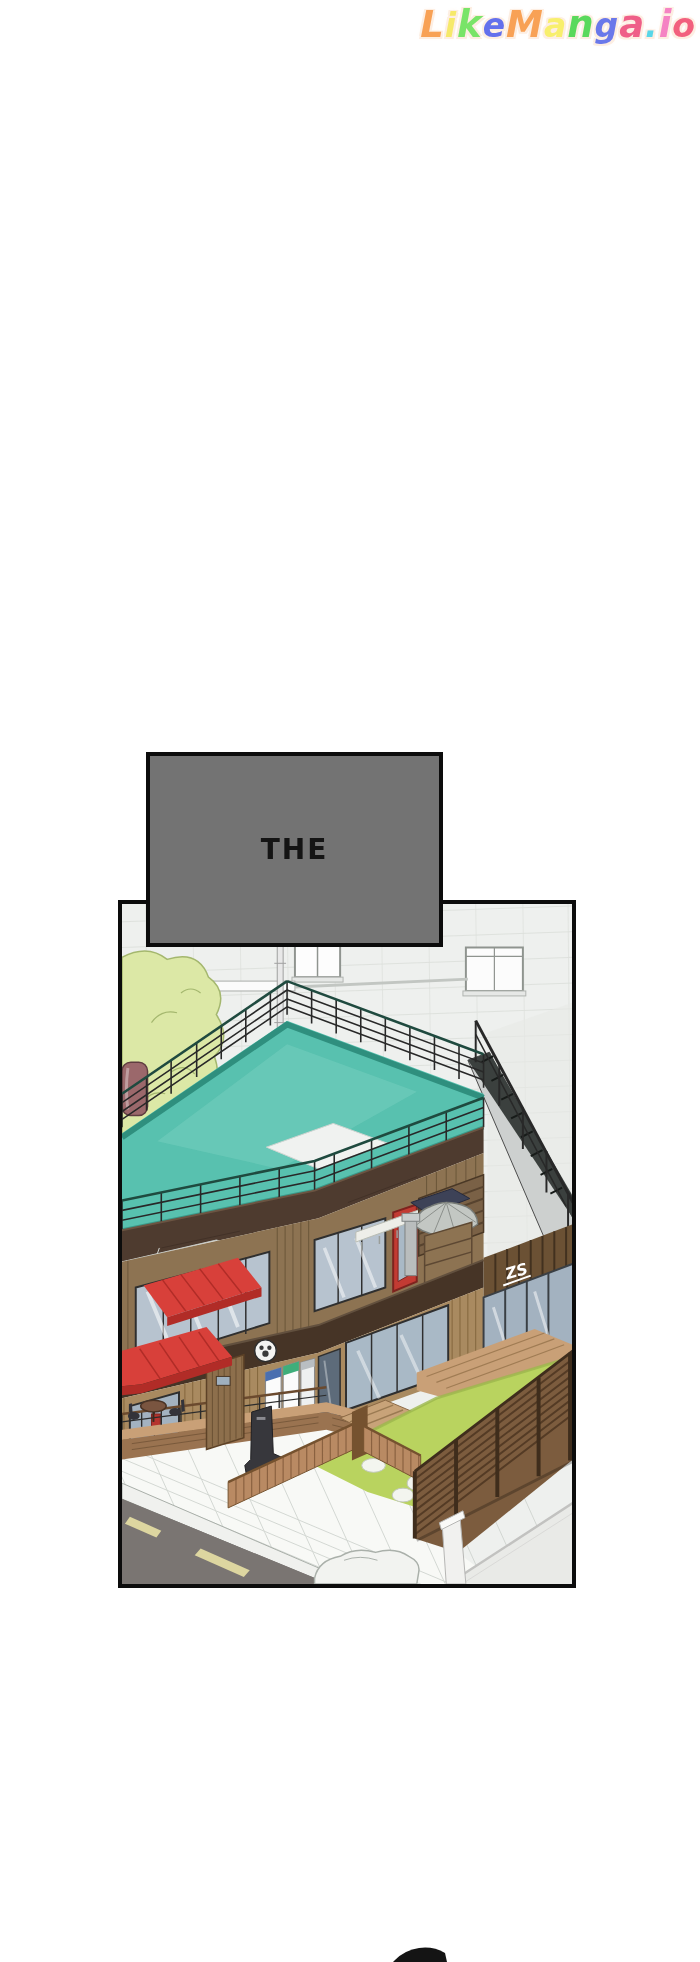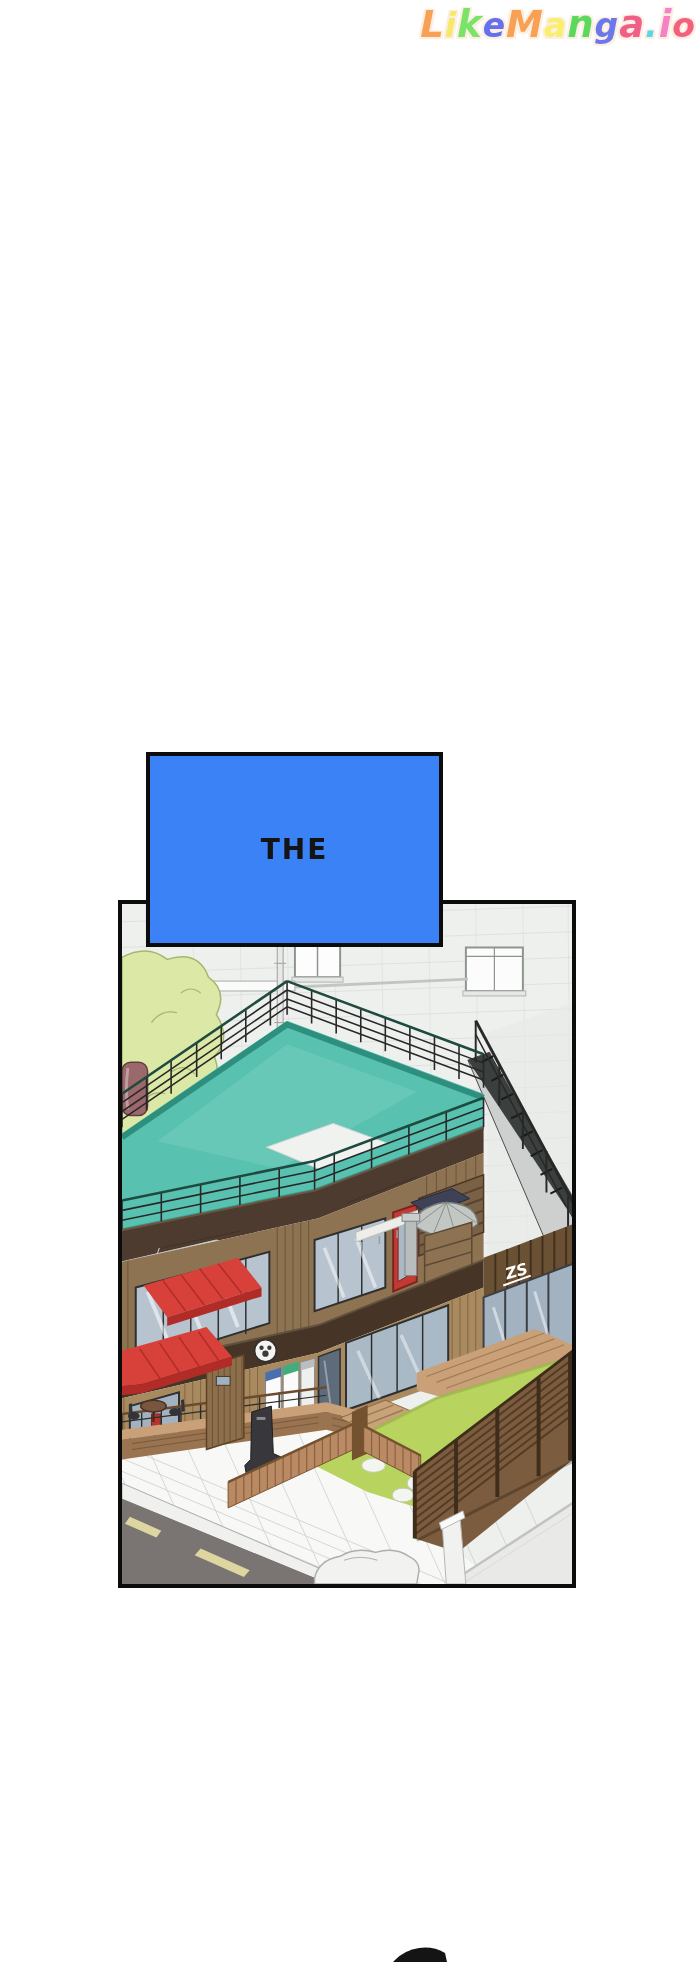--- a/index.html
+++ b/index.html
@@ -12,21 +12,21 @@
     font-weight:bold;font-style:italic;font-size:37px;letter-spacing:1px;
     white-space:nowrap;line-height:46px;user-select:none;
   }
   .watermark span{
     text-shadow:-2px -1px 0 #fdeee2,2px -1px 0 #fdeee2,-2px 2px 0 #fdeee2,2px 2px 0 #fdeee2,0 0 4px rgba(255,240,230,.9);
   }
   .watermark span:nth-child(even){font-size:33px;}
 
   .caption-box{
     position:absolute;left:146px;top:752px;width:297px;height:195px;
-    background:#3b82f6;border:4px solid #0c0c0c;box-sizing:border-box;
+    background:#737373;border:4px solid #0c0c0c;box-sizing:border-box;
     display:flex;flex-direction:column;align-items:center;justify-content:center;
     z-index:5;
   }
   .caption-line{
     font-family:"DejaVu Sans",sans-serif;color:#141414;
     font-size:28px;font-weight:600;letter-spacing:2px;line-height:48px;
     white-space:nowrap;
   }
 
   .panel{

